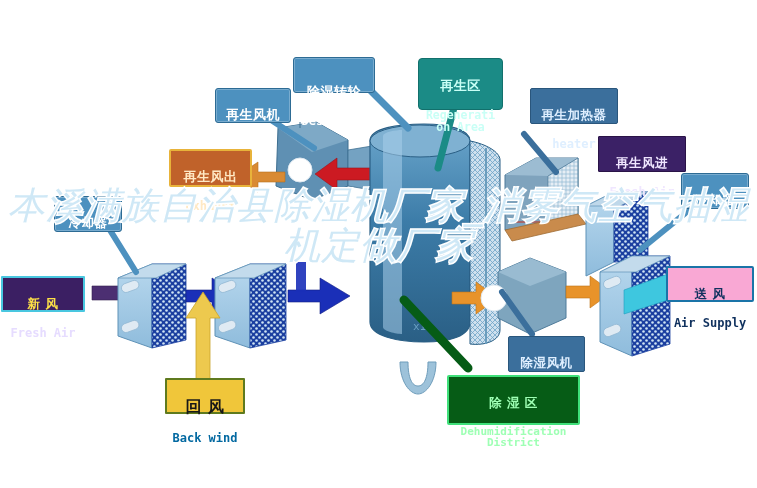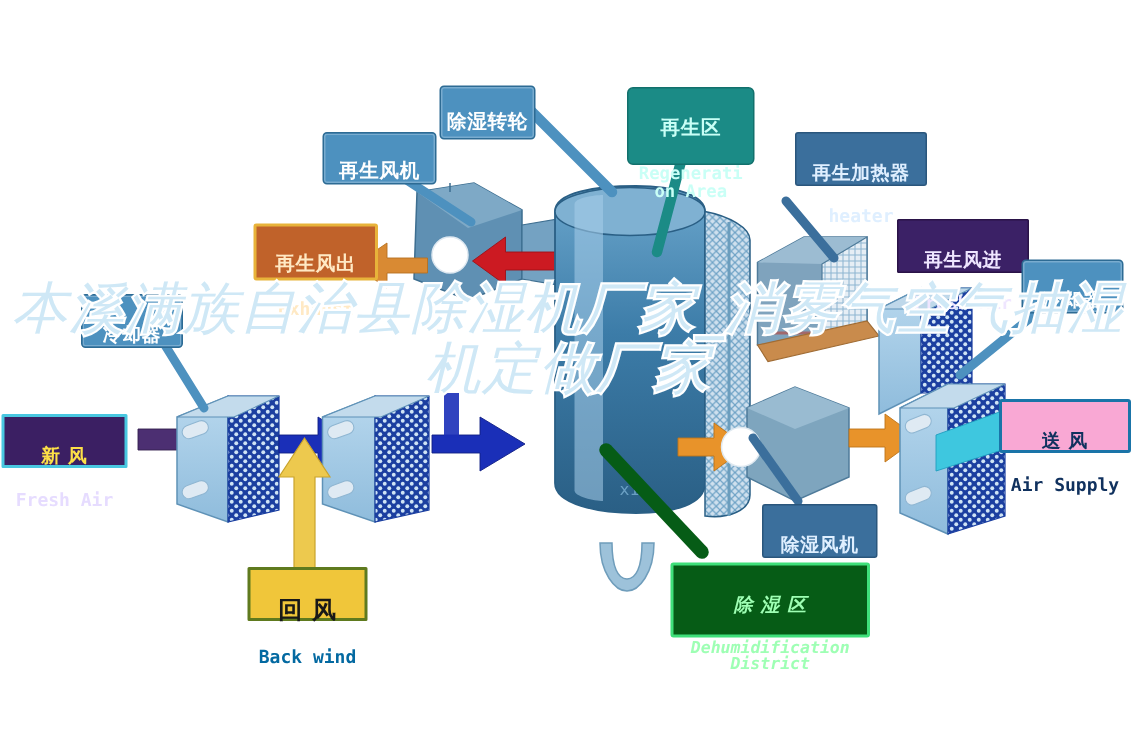--- a/index.html
+++ b/index.html
@@ -23,21 +23,21 @@
   .st-navy{background:#3b6f9c;border:1px solid #2a567c;border-radius:2px;color:#eaf4ff;}
   .st-navy .cn{color:#dfefff;} .st-navy .en{color:#dfefff;}
   .st-teal{background:#1b8b86;border:1px solid #12706c;border-radius:4px;}
   .st-teal .cn{color:#c9fff6;} .st-teal .en{color:#c9fff6;}
   .st-orange{background:#c0622a;border:2px solid #e8b33a;border-radius:2px;}
   .st-orange .cn{color:#ffe9c4;} .st-orange .en{color:#ffe9c4;}
   .st-purple{background:#3b1f63;border:2px solid #49c7e0;border-radius:1px;}
   .st-purple .cn{color:#fde047;} .st-purple .en{color:#e6dcff;}
   .st-purple2{background:#3b2166;border:1px solid #2a1347;border-radius:1px;}
   .st-purple2 .cn{color:#efe6ff;} .st-purple2 .en{color:#efe6ff;}
-  .st-green{background:#065c16;border:2px solid #3fe07a;border-radius:2px;font-style:italic;}
+  .st-green{background:#065c16;border:2px solid #3fe07a;border-radius:2px;}
   .st-green .cn{color:#9effb4;} .st-green .en{color:#9effb4;}
   .st-cyan{background:#f9a8d4;border:2px solid #1a74a8;border-radius:2px;}
   .st-cyan .cn{color:#10315e;} .st-cyan .en{color:#10315e;}
   .st-yellow{background:#f0c63a;border:2px solid #5f7a1e;border-radius:1px;}
   .st-yellow .cn{color:#181818;} .st-yellow .en{color:#0369a1;}
 
   
   #wm{position:absolute;left:0;top:186px;width:757px;z-index:95;
       text-align:center;pointer-events:none;
       font-family:"DejaVu Sans","Liberation Sans",sans-serif;
@@ -209,21 +209,21 @@
       <path d="M268 118 L314 148" stroke="#4d91bf" stroke-width="6"></path>
       <path d="M456 100 L438 168" stroke="#1b8b86" stroke-width="7"></path>
       <path d="M524 134 L556 172" stroke="#3b6f9c" stroke-width="6"></path>
       <path d="M100 214 L136 272" stroke="#4d91bf" stroke-width="6"></path>
       <path d="M704 198 L640 250" stroke="#4d91bf" stroke-width="6"></path>
       <path d="M532 334 L502 292" stroke="#3b6f9c" stroke-width="6"></path>
       <path d="M468 368 L404 300" stroke="#065c16" stroke-width="9"></path>
     </g>
   </svg>
 
-  <div class="lbl st-blue" style="left:293px;top:57px;width:64px;height:36px;padding-top:0;">
+  <div class="lbl st-blue" style="left:293px;top:57px;width:82px;height:36px;padding-top:10px;">
     <span class="cn" style="font-size:13px;">除湿转轮</span>
     <span class="en" style="font-size:12px;">Desiccant</span>
   </div>
 
   <div class="lbl st-blue" style="left:215px;top:88px;width:76px;height:35px;padding-top:2px;">
     <span class="cn" style="font-size:13px;">再生风机</span>
     <span class="en" style="font-size:12px;">Blower</span>
   </div>
 
   <div class="lbl st-navy" style="left:530px;top:88px;width:88px;height:36px;padding-top:2px;">
@@ -235,21 +235,21 @@
     <span class="cn" style="font-size:13px;">再生区</span>
     <span class="en" style="font-size:11.5px;">Regenerati
 on Area</span>
   </div>
 
   <div class="lbl st-orange" style="left:169px;top:149px;width:83px;height:38px;padding-top:2px;">
     <span class="cn" style="font-size:13px;">再生风出</span>
     <span class="en" style="font-size:12px;">Exhaust</span>
   </div>
 
-  <div class="lbl st-purple2" style="left:598px;top:146px;width:88px;height:36px;padding-top:2px;">
+  <div class="lbl st-purple2" style="left:598px;top:136px;width:88px;height:36px;padding-top:2px;">
     <span class="cn" style="font-size:12.5px;">再生风进</span>
     <span class="en" style="font-size:12px;">Fresh Air</span>
   </div>
 
   <div class="lbl st-blue" style="left:54px;top:196px;width:68px;height:36px;padding-top:2px;">
     <span class="cn" style="font-size:12.5px;">冷却器</span>
     <span class="en" style="font-size:12px;">Cooler</span>
   </div>
 
   <div class="lbl st-blue" style="left:681px;top:173px;width:68px;height:36px;padding-top:2px;">

